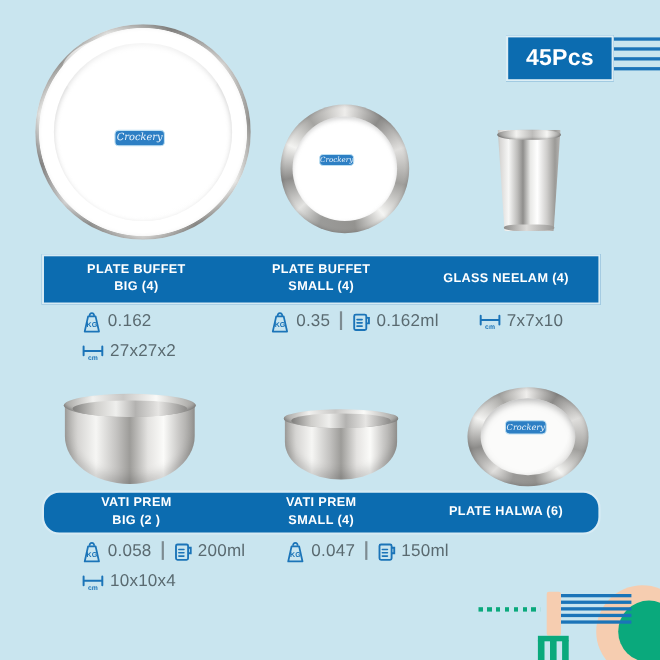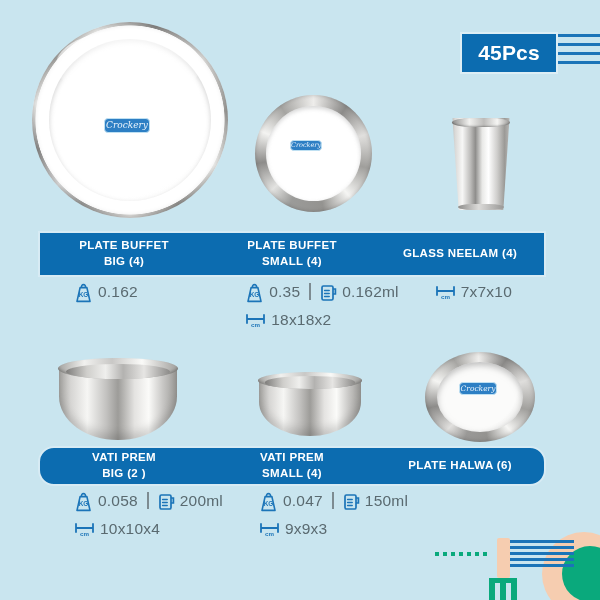--- a/index.html
+++ b/index.html
@@ -291,45 +291,45 @@
 
   <div class="col">
     <div class="specline">
       <svg class="ic" width="19" height="20" viewBox="0 0 19 20">
         <path d="M7.6 4.2a2 2 0 1 1 3.8 0" fill="none" stroke="#1b74b8" stroke-width="1.6"></path>
         <path d="M6.1 4.6h6.8l3.1 13.8H3z" fill="none" stroke="#1b74b8" stroke-width="1.6" stroke-linejoin="round"></path>
         <text x="9.5" y="14.2" font-family="Liberation Sans, sans-serif" font-size="6.4" font-weight="bold" fill="#1b74b8" text-anchor="middle">KG</text>
       </svg>
       <span class="val">0.162</span>
     </div>
+    <div class="specline">
+      <svg class="ic" width="21" height="17" viewBox="0 0 21 17">
+        <path d="M2 4v8M19 4v8M2 8h17" fill="none" stroke="#1b74b8" stroke-width="1.8" stroke-linecap="round"></path>
+        <text x="10.5" y="16" font-family="Liberation Sans, sans-serif" font-size="6.2" font-weight="bold" fill="#1b74b8" text-anchor="middle">cm</text>
+      </svg>
+      <span class="val">27x27x2</span>
+    </div>
   </div>
 
   <div class="col">
     <div class="specline">
       <svg class="ic" width="19" height="20" viewBox="0 0 19 20">
         <path d="M7.6 4.2a2 2 0 1 1 3.8 0" fill="none" stroke="#1b74b8" stroke-width="1.6"></path>
         <path d="M6.1 4.6h6.8l3.1 13.8H3z" fill="none" stroke="#1b74b8" stroke-width="1.6" stroke-linejoin="round"></path>
         <text x="9.5" y="14.2" font-family="Liberation Sans, sans-serif" font-size="6.4" font-weight="bold" fill="#1b74b8" text-anchor="middle">KG</text>
       </svg>
       <span class="val">0.35</span>
       <span class="divider"></span>
       <svg class="ic" width="17" height="19" viewBox="0 0 17 19">
         <rect x="2" y="3" width="11" height="14" rx="1.4" fill="none" stroke="#1b74b8" stroke-width="1.7"></rect>
         <path d="M13 6h2.4v5H13" fill="none" stroke="#1b74b8" stroke-width="1.7"></path>
         <path d="M4.6 7.5h4.6M4.6 10.5h4.6M4.6 13.5h4.6" stroke="#1b74b8" stroke-width="1.5" stroke-linecap="round"></path>
       </svg>
       <span class="val">0.162ml</span>
     </div>
-    <div class="specline">
-      <svg class="ic" width="21" height="17" viewBox="0 0 21 17">
-        <path d="M2 4v8M19 4v8M2 8h17" fill="none" stroke="#1b74b8" stroke-width="1.8" stroke-linecap="round"></path>
-        <text x="10.5" y="16" font-family="Liberation Sans, sans-serif" font-size="6.2" font-weight="bold" fill="#1b74b8" text-anchor="middle">cm</text>
-      </svg>
-      <span class="val">18x18x2</span>
-    </div>
   </div>
 
   <div class="col">
     <div class="specline">
       <svg class="ic" width="21" height="17" viewBox="0 0 21 17">
         <path d="M2 4v8M19 4v8M2 8h17" fill="none" stroke="#1b74b8" stroke-width="1.8" stroke-linecap="round"></path>
         <text x="10.5" y="16" font-family="Liberation Sans, sans-serif" font-size="6.2" font-weight="bold" fill="#1b74b8" text-anchor="middle">cm</text>
       </svg>
       <span class="val">7x7x10</span>
     </div>
@@ -386,27 +386,20 @@
       </svg>
       <span class="val">0.047</span>
       <span class="divider"></span>
       <svg class="ic" width="17" height="19" viewBox="0 0 17 19">
         <rect x="2" y="3" width="11" height="14" rx="1.4" fill="none" stroke="#1b74b8" stroke-width="1.7"></rect>
         <path d="M13 6h2.4v5H13" fill="none" stroke="#1b74b8" stroke-width="1.7"></path>
         <path d="M4.6 7.5h4.6M4.6 10.5h4.6M4.6 13.5h4.6" stroke="#1b74b8" stroke-width="1.5" stroke-linecap="round"></path>
       </svg>
       <span class="val">150ml</span>
     </div>
-    <div class="specline">
-      <svg class="ic" width="21" height="17" viewBox="0 0 21 17">
-        <path d="M2 4v8M19 4v8M2 8h17" fill="none" stroke="#1b74b8" stroke-width="1.8" stroke-linecap="round"></path>
-        <text x="10.5" y="16" font-family="Liberation Sans, sans-serif" font-size="6.2" font-weight="bold" fill="#1b74b8" text-anchor="middle">cm</text>
-      </svg>
-      <span class="val">9x9x3</span>
-    </div>
   </div>
 
   <div class="col">
   </div>
 </div>
 
 <div id="deco">
   <div class="ring"></div>
   <div class="greencircle"></div>
   <div class="bluelines">

